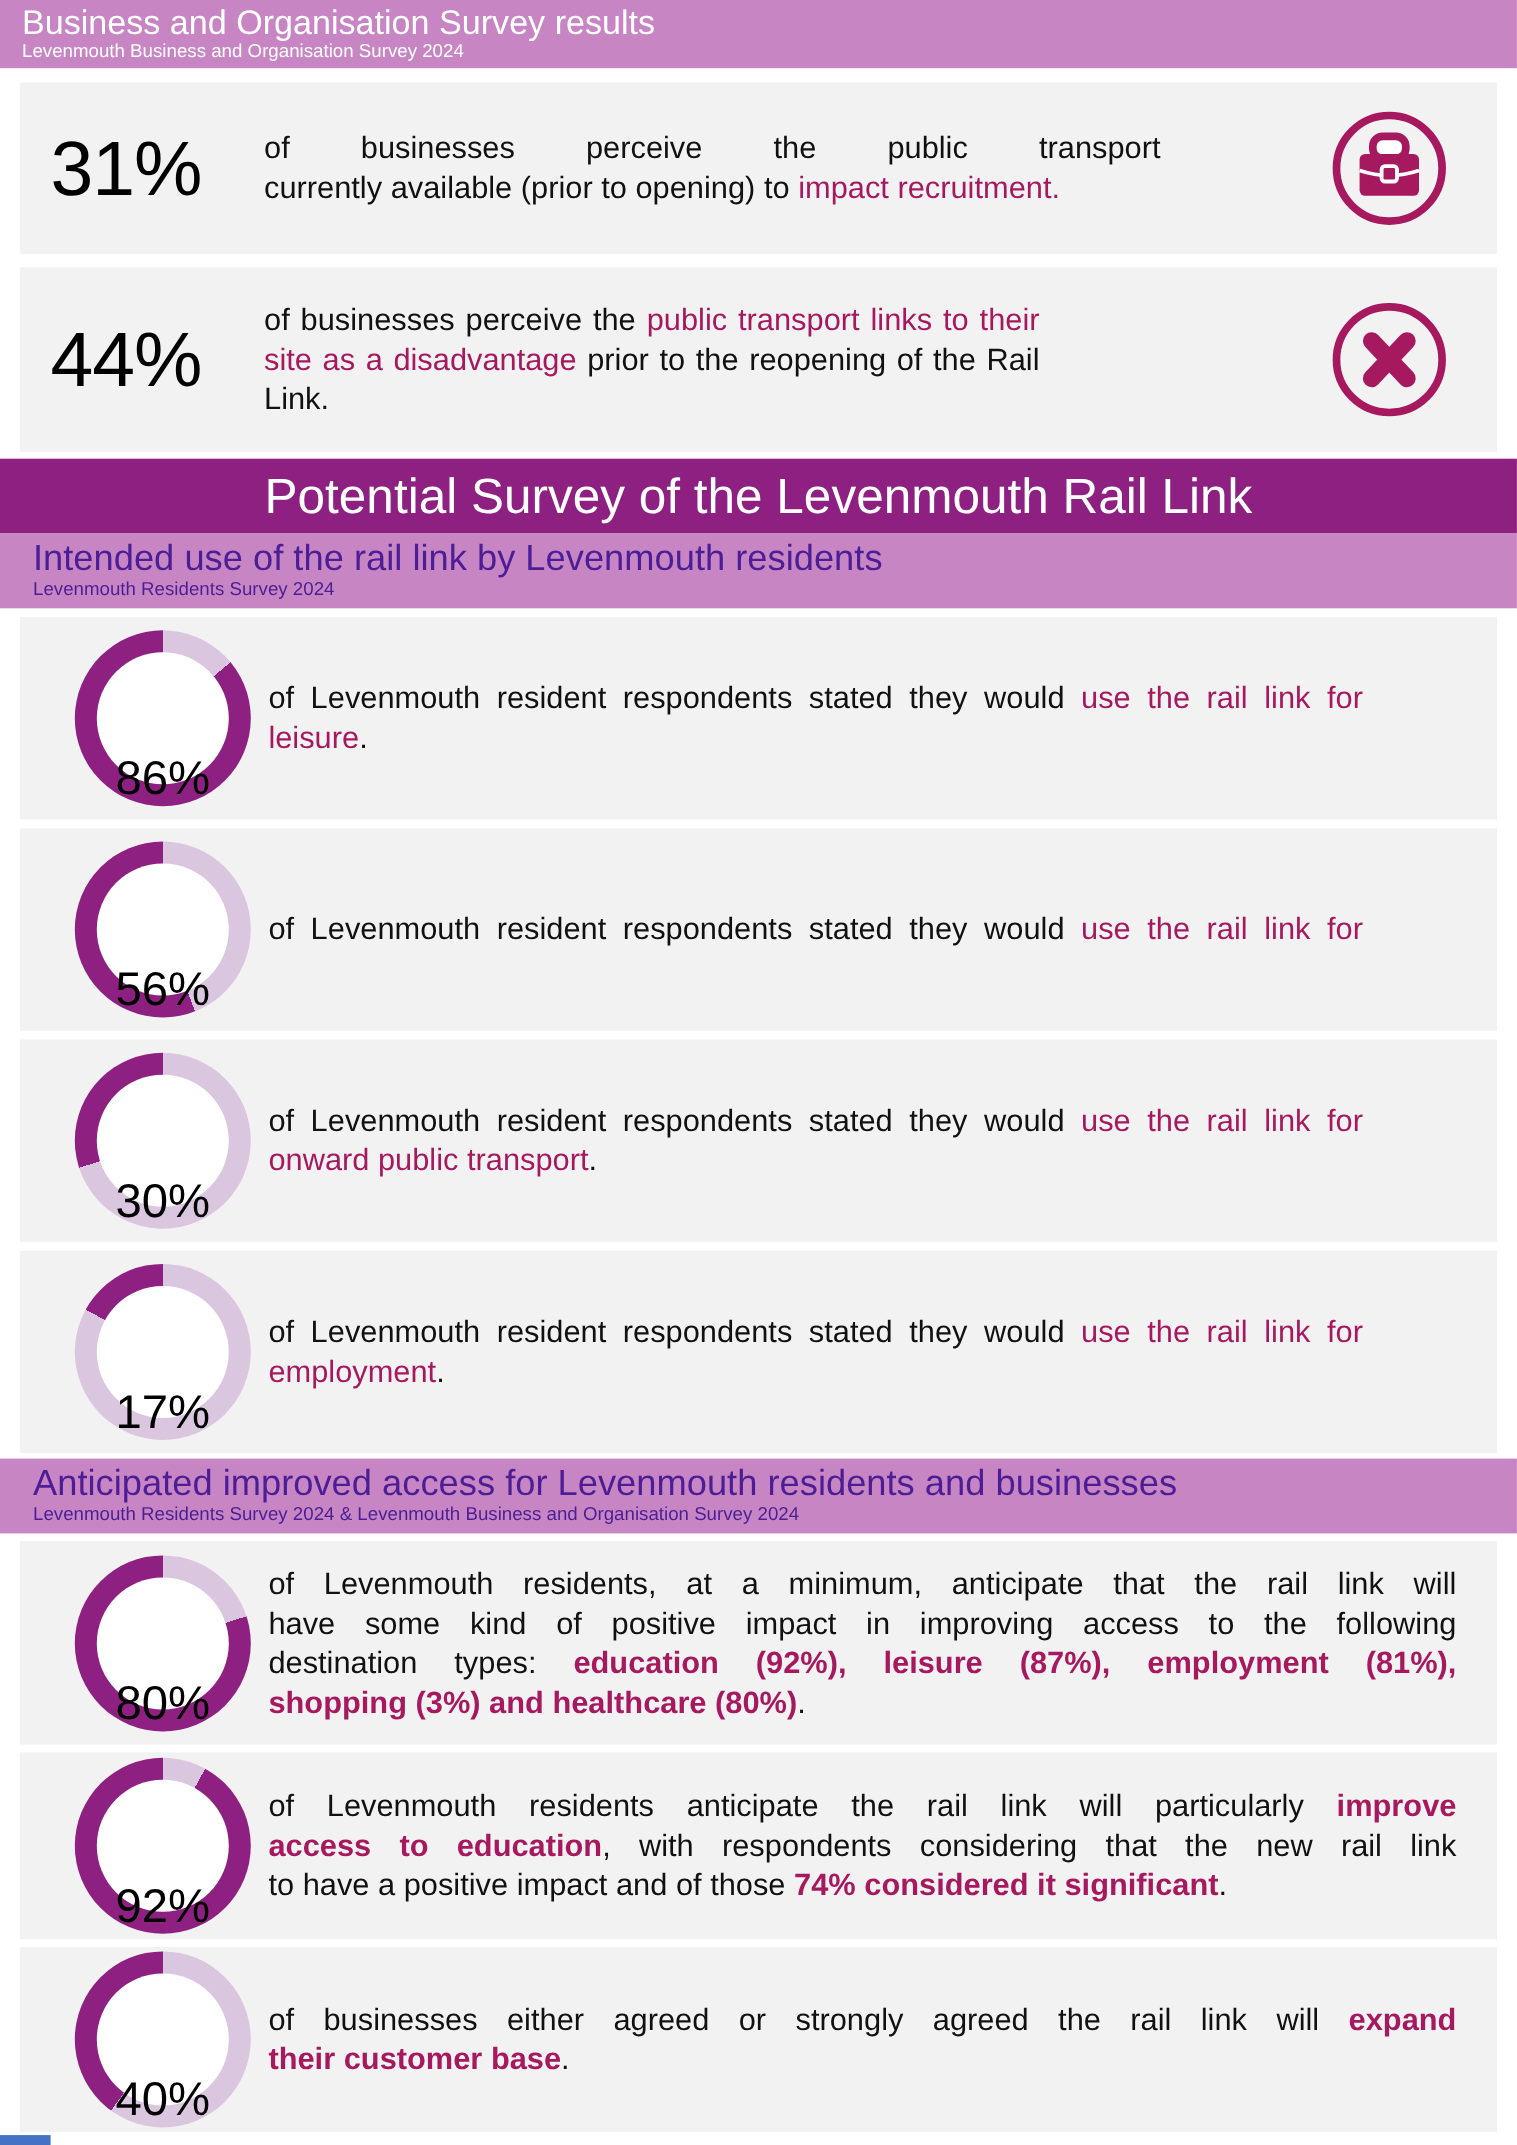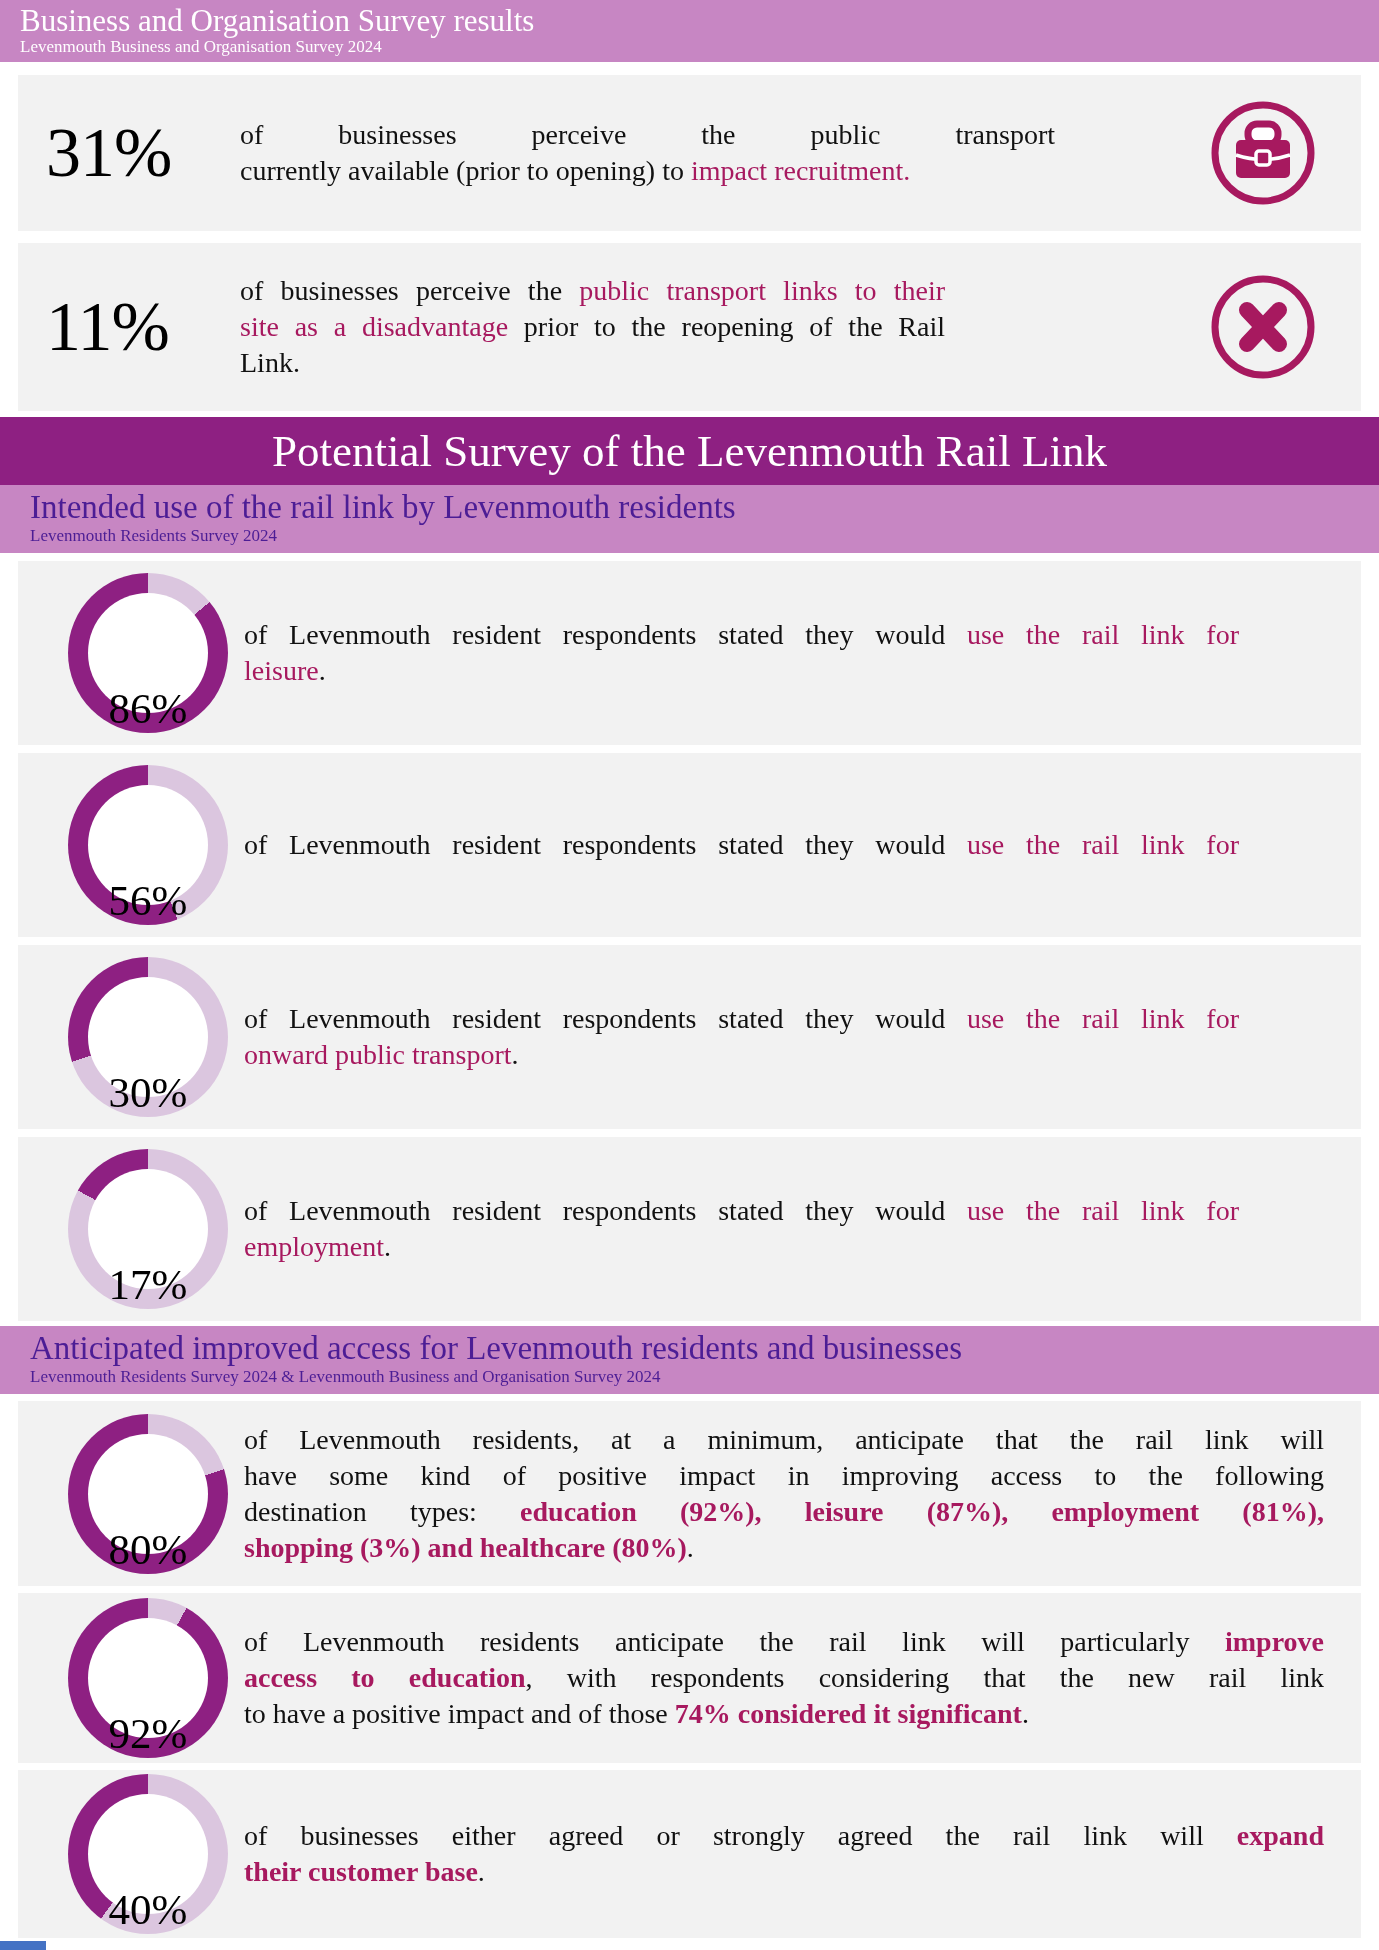--- a/index.html
+++ b/index.html
@@ -1,17 +1,17 @@
 <!DOCTYPE html>
 <html style="--banner_light: #C786C3; --banner_dark: #8E2082; --accent: #A7195F; --donut_fill: #8E2082; --donut_track: #DBC6DF; --card_bg: #F2F2F2; --ink: #111111; --blue: #4472C4;"><head>
 <meta charset="utf-8">
 <style>
   html,body{margin:0;padding:0;background:#fff;}
   .page{position:relative;width:1379px;min-height:1950px;background:#fff;overflow:hidden;
-        font-family:Liberation Serif, serif;color:var(--ink);}
+        font-family:Liberation Sans, sans-serif;color:var(--ink);}
   
   .banner-light{background:var(--banner_light);color:#fff;padding:4px 0 6px 20px;}
   .banner-light .b-title{font-size:31px;line-height:34px;}
   .banner-light .b-sub{font-size:17px;line-height:18px;}
   .banner-dark{background:var(--banner_dark);color:#fff;height:68px;line-height:68px;
                text-align:center;font-size:45px;margin-top:6px;}
   .sec-banner{background:var(--banner_light);color:#4c1d95;padding:3px 0 8px 30px;margin-top:0;}
   .sec-banner.mt5{margin-top:5px;}
   .sec-banner .b-title{font-size:33px;line-height:38px;}
   .sec-banner .b-sub{font-size:17px;line-height:19px;}
@@ -68,21 +68,21 @@
         <circle class="ring" cx="53" cy="53" r="48"></circle>
         <rect class="bc-handle" x="38" y="24" width="30" height="20" rx="9"></rect>
         <rect class="bc-fill" x="26" y="40" width="54" height="38" rx="5"></rect>
         <path class="bc-white" d="M26 55 Q53 64 80 55"></path>
         <rect class="bc-clasp" x="46" y="51" width="14" height="14" rx="3"></rect>
       </svg>
     </div>
   </section>
 
   <section class="card h168">
-    <div class="num">11%</div>
+    <div class="num">44%</div>
     <p class="stat-lines w705">
         <span class="line stretch"><span>of businesses perceive the </span><span class="accent">public transport links to their</span></span>
         <span class="line stretch"><span class="accent">site as a disadvantage</span><span> prior to the reopening of the Rail</span></span>
         <span class="line"><span>Link.</span></span>
       </p>
     <div class="icon-wrap">
       <svg viewBox="0 0 106 106" width="106" height="106">
         <circle class="ring" cx="53" cy="53" r="48"></circle>
         <path class="xmark" d="M37 36 L69 70 M69 36 L37 70"></path>
       </svg>

